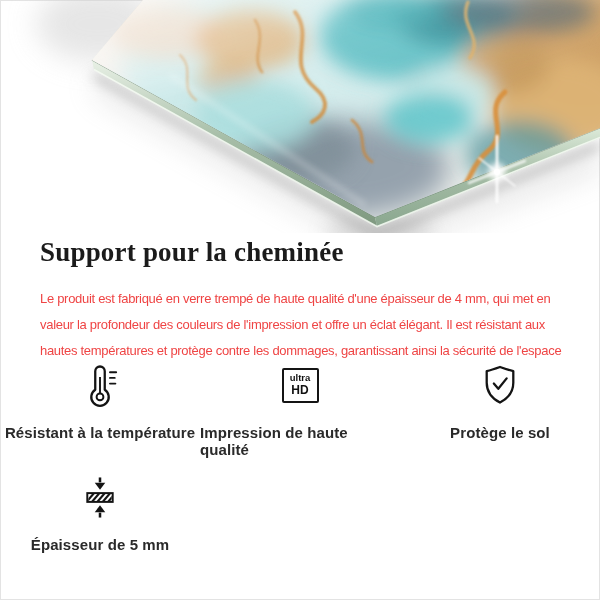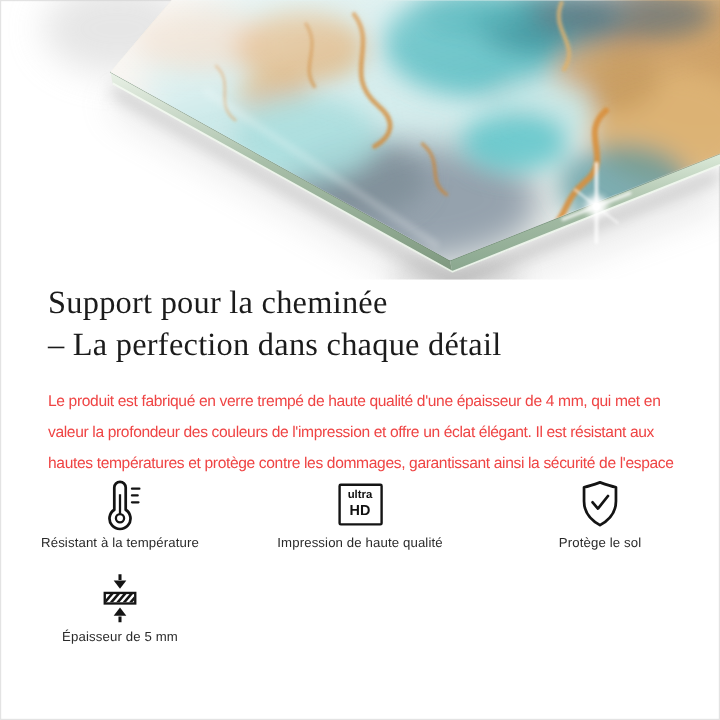--- a/index.html
+++ b/index.html
@@ -7,36 +7,36 @@
     width:600px;height:600px;background:#ffffff;overflow:hidden;
     font-family:"Liberation Sans", sans-serif;
     -webkit-font-smoothing:antialiased;
   }
   .page{position:relative;width:600px;height:600px;background:#fff;outline:1px solid #e3e3e3;outline-offset:-1px;}
   .hero{position:relative;width:600px;height:233px;display:block;}
   .content{padding:0 38px 0 40px;}
   h1{
     margin:2px 0 16px 0;
     font-family:"Liberation Serif", serif;
-    font-weight:400;
+    font-weight:700;
     font-size:27px;line-height:35px;
     color:#1b1b1b;letter-spacing:0.2px;
   }
   h1 span{display:block;}
   .desc{margin-top:6px;}
   .desc .line{
     font-size:13px;line-height:26px;color:#ef4444;
     letter-spacing:-0.3px;white-space:nowrap;
   }
   .features{margin-top:-2px;}
   .feat-row{display:flex;width:600px;margin-left:0;}
   .feat-row + .feat-row{margin-top:16px;}
   .feature{width:200px;display:flex;flex-direction:column;align-items:center;}
   .icon-box{height:46px;display:flex;align-items:center;justify-content:flex-start;}
-  .feat-label{margin-top:4px;font-size:11px;color:#2a2a2a;letter-spacing:0.1px;}
+  .feat-label{margin-top:16px;font-size:15px;color:#2a2a2a;letter-spacing:0.1px;font-weight:bold;}
   .uhd-box{
     width:33px;height:31px;border:2.6px solid #141414;border-radius:2px;
     display:flex;flex-direction:column;align-items:center;justify-content:center;
     color:#111;
   }
   .uhd-top{font-size:9.5px;line-height:9.5px;font-weight:700;letter-spacing:0;}
   .uhd-bottom{font-size:12px;line-height:14px;font-weight:800;letter-spacing:0;}
   .ic{display:block;}
 </style>
 </head>
@@ -145,21 +145,20 @@
         <line x1="-28" y1="11" x2="28" y2="-11" stroke-width="2.2" opacity="0.9"></line>
         <line x1="-18" y1="-14" x2="18" y2="14" stroke-width="1.6" opacity="0.8"></line>
       </g>
       <circle r="3" fill="#ffffff"></circle>
     </g>
   </svg>
 
   <div class="content">
     <h1>
       <span>Support pour la cheminée</span>
-      <span>– La perfection dans chaque détail</span>
     </h1>
 
     <div class="desc">
       <div class="line">Le produit est fabriqué en verre trempé de haute qualité d'une épaisseur de 4 mm, qui met en</div>
       <div class="line">valeur la profondeur des couleurs de l'impression et offre un éclat élégant. Il est résistant aux</div>
       <div class="line">hautes températures et protège contre les dommages, garantissant ainsi la sécurité de l'espace</div>
     </div>
   </div>
 
   <div class="features">

